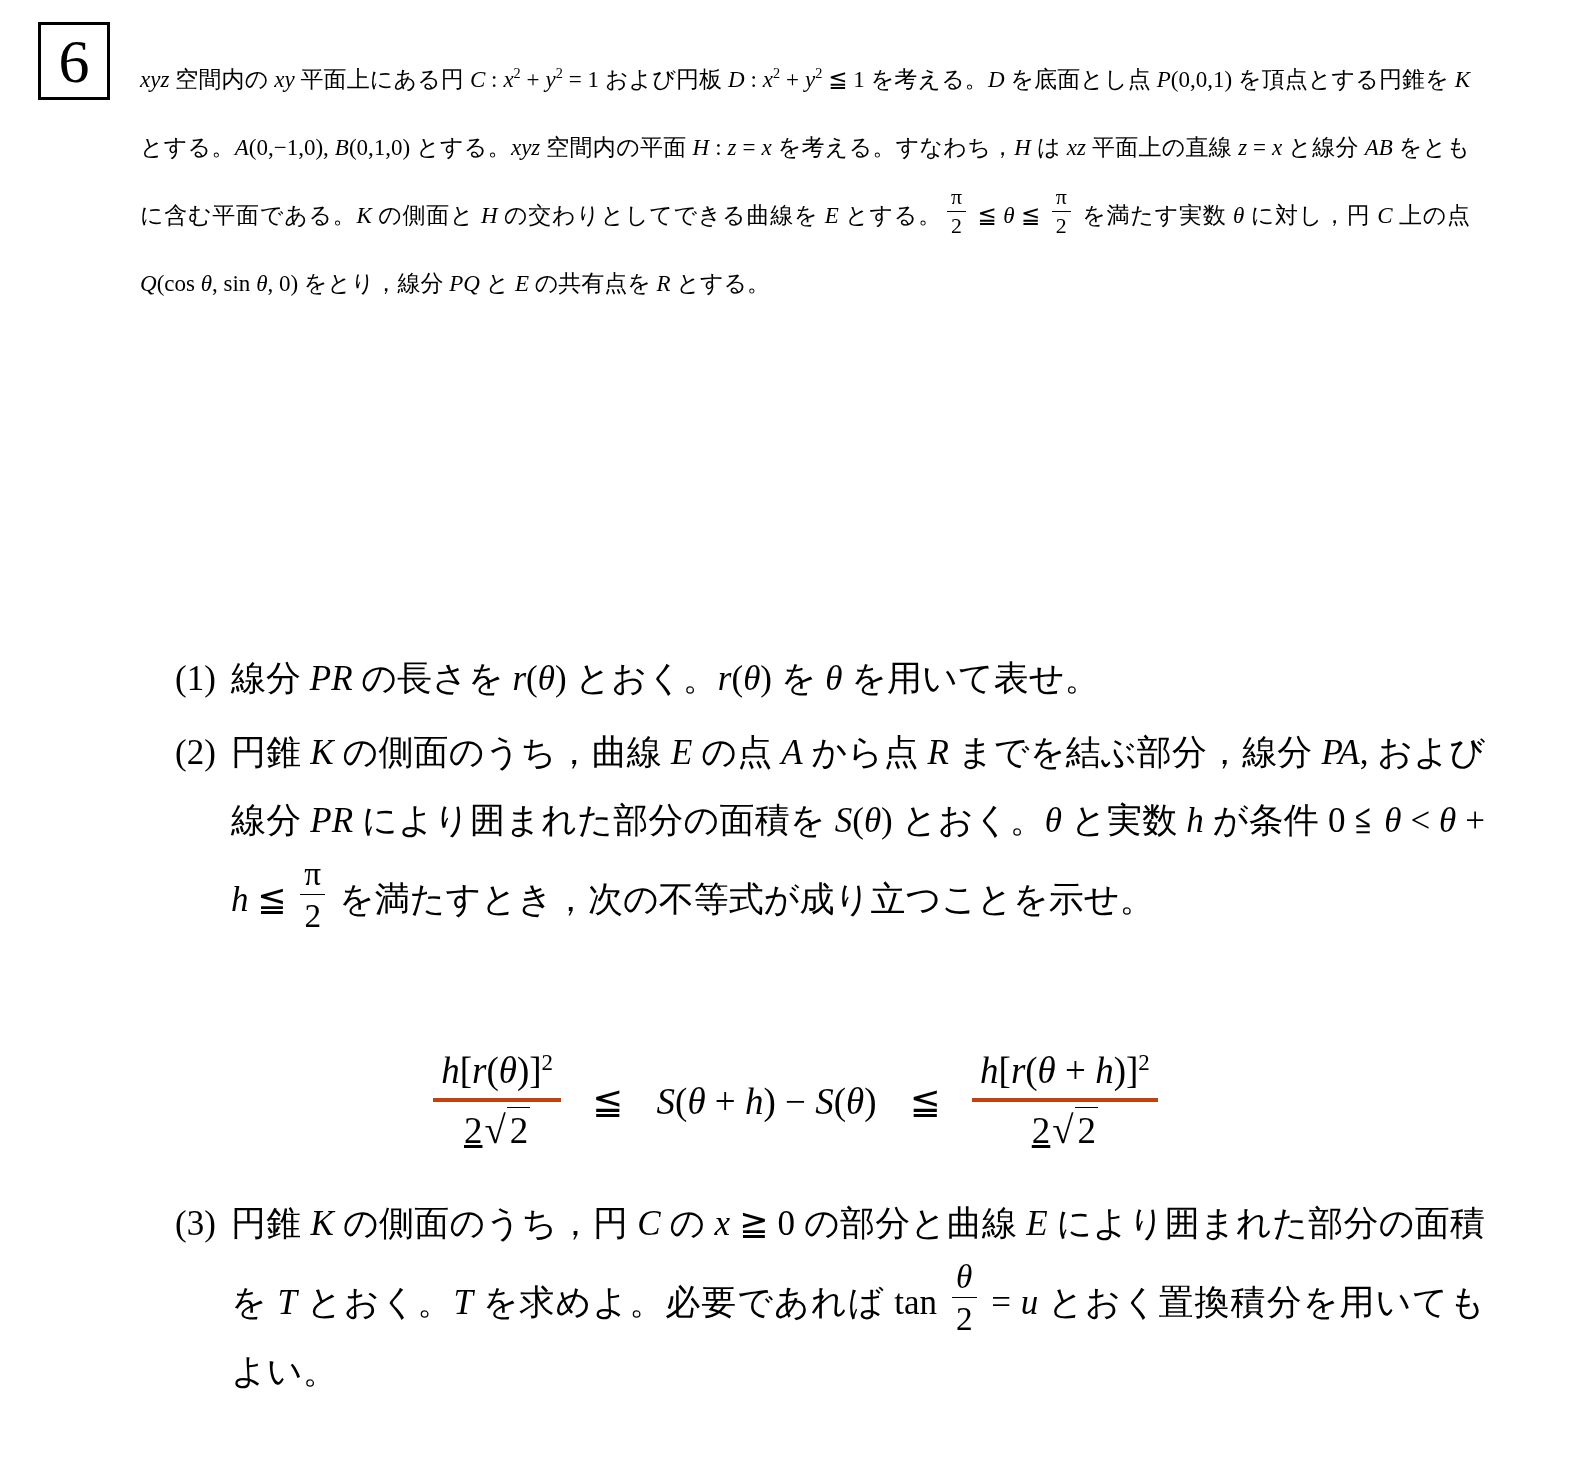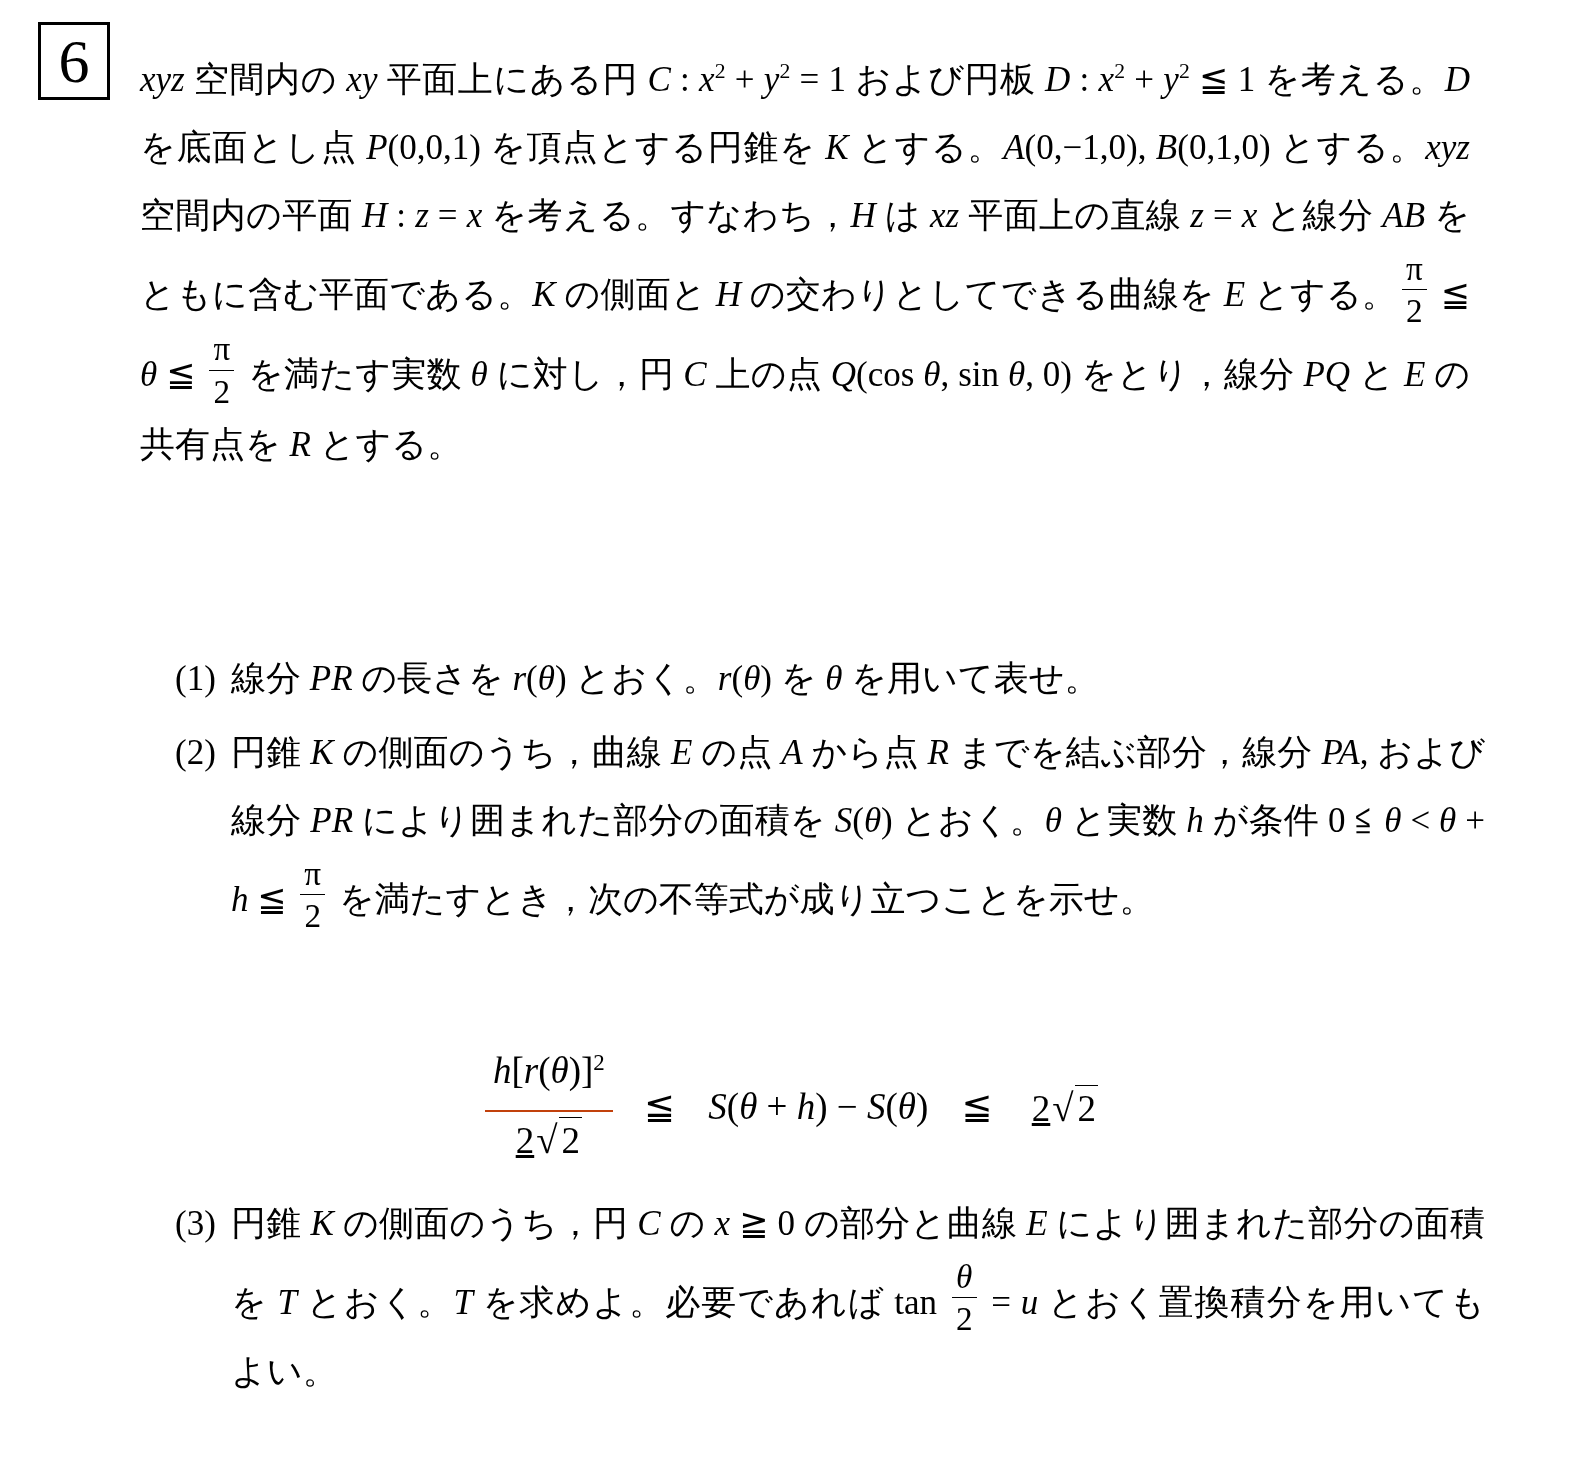--- a/index.html
+++ b/index.html
@@ -41,21 +41,21 @@
     font-size: 62px;
     line-height: 72px;
   }
 
   
   .statement {
     position: absolute;
     left: 140px;
     top: 46px;
     width: 1330px;
-    font-size: 35px;
+    font-size: 23px;
     line-height: 68px;
     text-align: justify;
   }
 
   
   .items {
     position: absolute;
     left: 175px;
     top: 645px;
     width: 1310px;
@@ -119,22 +119,22 @@
   }
   .bigfrac {
     display: inline-block;
     vertical-align: middle;
     text-align: center;
     line-height: 1.25;
     margin: 0 10px;
   }
   .bigfrac .num {
     display: block;
-    padding: 0 8px 16px 8px;
-    border-bottom: 2px solid #c2410c;
+    padding: 0 8px 4px 8px;
+    border-bottom: 4px solid #c2410c;
   }
   .bigfrac .den {
     display: block;
     padding: 4px 8px 0 8px;
     text-decoration: underline;
   }
   .sqrt {
     display: inline-block;
     position: relative;
     padding-left: 2px;
@@ -197,20 +197,21 @@
 
   <div class="display-eq" style="top: 1048px;">
     <span class="bigfrac">
       <span class="num"><span class="mi">h</span>[<span class="mi">r</span>(<span class="mi">θ</span>)]<sup class="exp">2</sup></span>
       <span class="den">2<span class="sqrt"><span style="font-size:1.05em;">√</span><span class="radicand">2</span></span></span>
     </span>
     <span class="eqrel">≦</span>
     <span class="eqrel"><span class="mi">S</span>(<span class="mi">θ</span> + <span class="mi">h</span>) − <span class="mi">S</span>(<span class="mi">θ</span>)</span>
     <span class="eqrel">≦</span>
     <span class="bigfrac">
+      <span class="num"><span class="mi">h</span>[<span class="mi">r</span>(<span class="mi">θ</span> + <span class="mi">h</span>)]<sup class="exp">2</sup></span>
       <span class="den">2<span class="sqrt"><span style="font-size:1.05em;">√</span><span class="radicand">2</span></span></span>
     </span>
   </div>
 
   <div class="items" style="top: 1190px;">
     <div class="item">
       <span class="marker">(3)</span>
       <span class="body">
         円錐 <span class="mi">K</span> の側面のうち，円 <span class="mi">C</span> の <span class="mi">x</span> ≧ 0
         の部分と曲線 <span class="mi">E</span> により囲まれた部分の面積を <span class="mi">T</span> とおく。<span class="mi">T</span>

